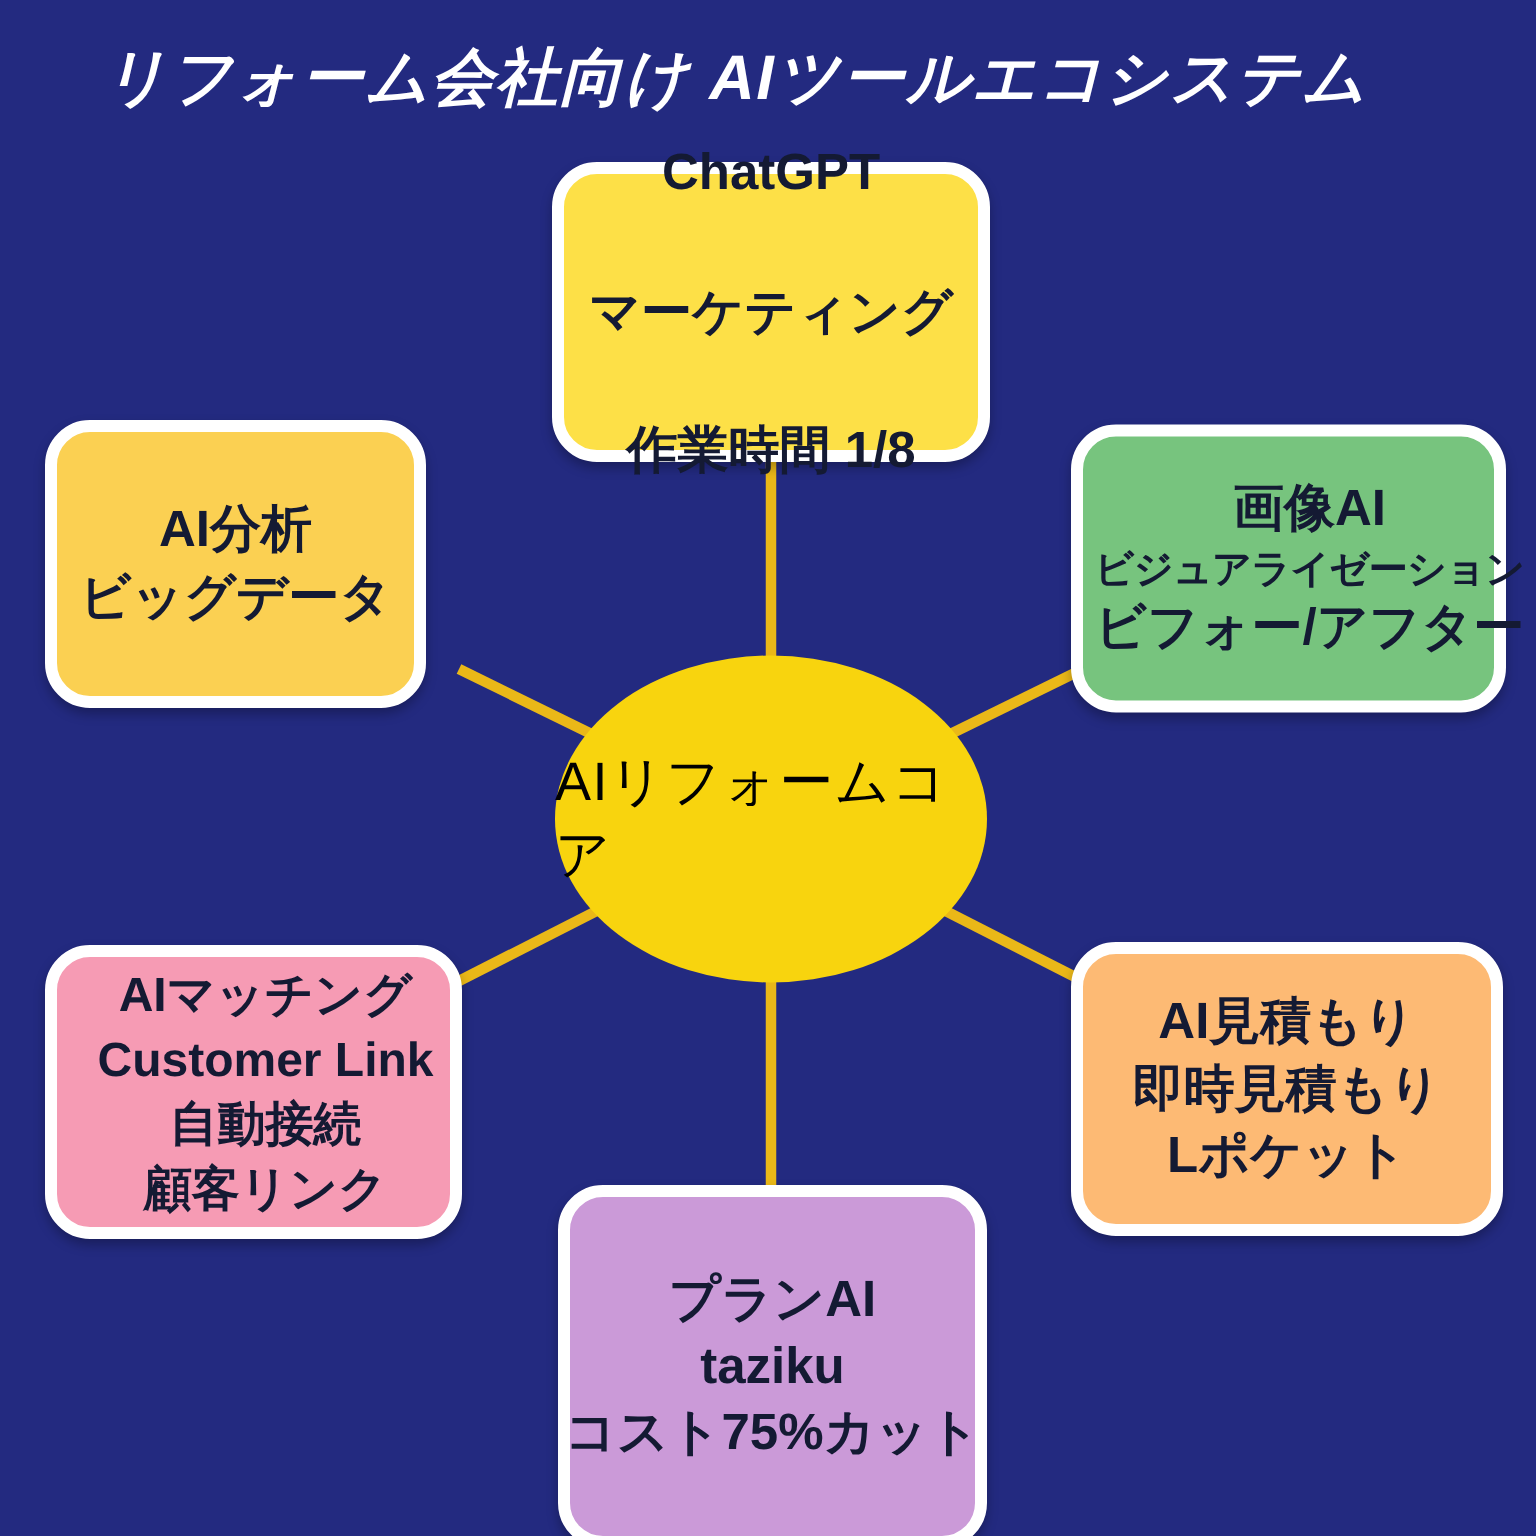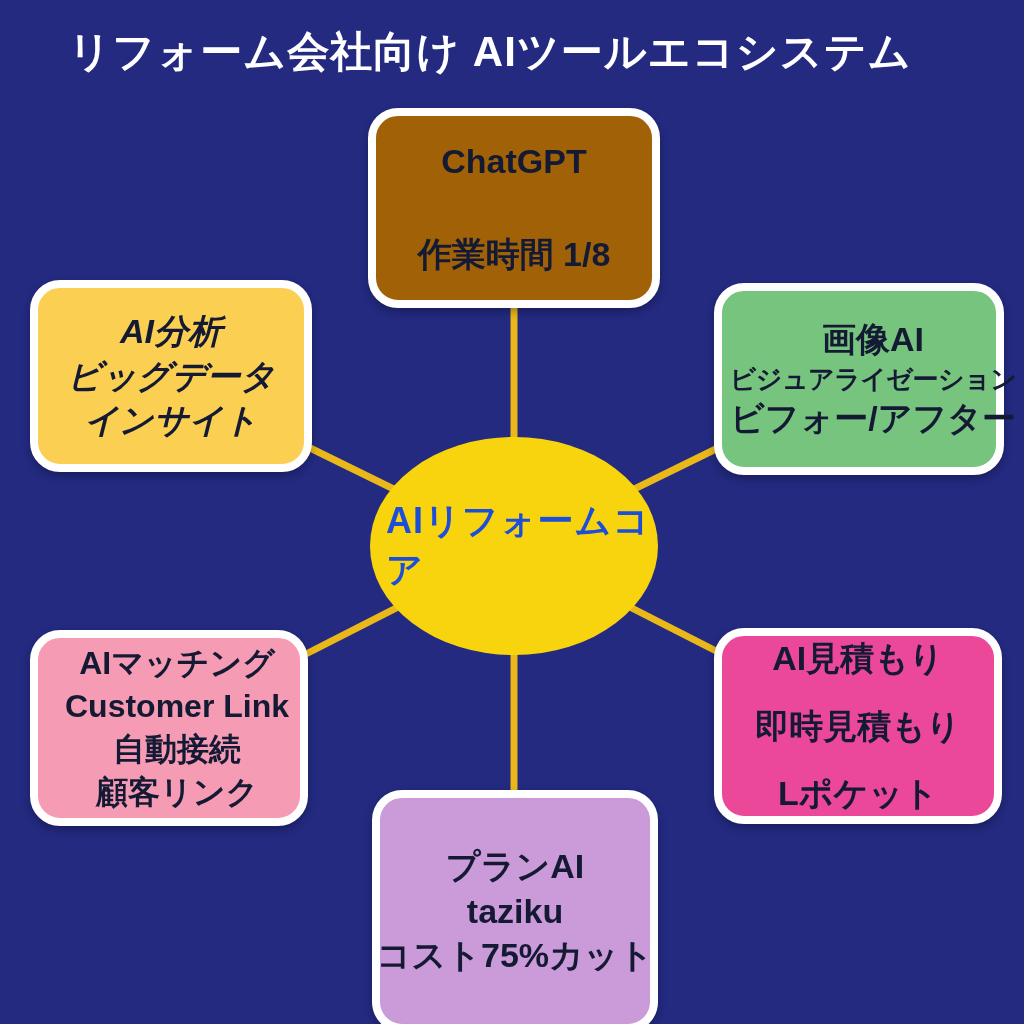--- a/index.html
+++ b/index.html
@@ -10,51 +10,52 @@
     overflow:hidden;
   }
   .canvas{position:relative;width:1024px;height:1024px;background:#232a80;}
 
   .diagram-title{
     position:absolute;left:0;top:24px;width:980px;
     text-align:center;
     color:#ffffff;
     font-size:42px;font-weight:800;
     letter-spacing:1px;
+    font-style:italic;
   }
 
   svg.connectors{position:absolute;left:0;top:0;z-index:1;}
 
   .core{
     position:absolute;left:370px;top:437px;width:288px;height:218px;
     background:#f8d40e;
     border-radius:50%;
     display:flex;align-items:center;justify-content:center;
     z-index:2;
   }
   .core-label{
-    color:#1d4ed8;font-size:36px;font-weight:700;letter-spacing:1px;margin-left:16px;
+    color:#000000;font-size:36px;font-weight:400;letter-spacing:1px;
   }
 
   .node{
     position:absolute;
     border:8px solid #ffffff;
     border-radius:30px;
     box-sizing:border-box;
     display:flex;flex-direction:column;align-items:center;justify-content:center;
     z-index:3;
     box-shadow:0 4px 8px rgba(0,0,0,0.28);
   }
   .node-line{
     color:#141a33;font-size:34px;font-weight:800;
     line-height:1.32;text-align:center;white-space:nowrap;
   }
 
   .pos-top{left:368px;top:108px;width:292px;height:200px;}
-  .pos-top-left{left:30px;top:280px;width:282px;height:192px;font-style:italic;}
+  .pos-top-left{left:30px;top:280px;width:254px;height:192px;}
   .pos-top-right{left:714px;top:283px;width:290px;height:192px;}
   .pos-bottom-left{left:30px;top:630px;width:278px;height:196px;}
   .pos-bottom{left:372px;top:790px;width:286px;height:242px;}
   .pos-bottom-right{left:714px;top:628px;width:288px;height:196px;}
 
   .pos-top-right .node-line:nth-child(2){font-size:26px;letter-spacing:-0.5px;}
   .pos-bottom-left .node-line{font-size:32px;line-height:1.35;}
 </style>
 </head>
 <body>
@@ -69,32 +70,33 @@
     <line x1="514" y1="548" x2="306" y2="446" stroke="#eab818" stroke-width="7"></line>
     <line x1="514" y1="548" x2="306" y2="654" stroke="#eab818" stroke-width="7"></line>
     <line x1="514" y1="548" x2="722" y2="654" stroke="#eab818" stroke-width="7"></line>
     <line x1="514" y1="548" x2="514" y2="800" stroke="#eab818" stroke-width="7"></line>
   </svg>
 
   <div class="core">
     <div class="core-label">AIリフォームコア</div>
   </div>
 
-  <div class="node pos-top" style="background-color: #a16207; gap: 48px;">
+  <div class="node pos-top" style="background-color: #fde047; gap: 48px;">
     <div class="node-line">ChatGPT</div>
+    <div class="node-line">マーケティング</div>
     <div class="node-line">作業時間 1/8</div>
   </div>
 
   <div class="node pos-top-right" style="background-color: rgb(119, 196, 126); padding-left: 28px;">
     <div class="node-line">画像AI</div>
     <div class="node-line">ビジュアライゼーション</div>
     <div class="node-line">ビフォー/アフター</div>
   </div>
 
-  <div class="node pos-bottom-right" style="background-color: #ec4899; justify-content: space-between;">
+  <div class="node pos-bottom-right" style="background-color: #fdba74;">
     <div class="node-line">AI見積もり</div>
     <div class="node-line">即時見積もり</div>
     <div class="node-line">Lポケット</div>
   </div>
 
   <div class="node pos-bottom" style="background-color: rgb(203, 154, 216);">
     <div class="node-line">プランAI</div>
     <div class="node-line">taziku</div>
     <div class="node-line">コスト75%カット</div>
   </div>
@@ -102,16 +104,15 @@
   <div class="node pos-bottom-left" style="background-color: rgb(246, 155, 180); padding-left: 16px;">
     <div class="node-line">AIマッチング</div>
     <div class="node-line">Customer Link</div>
     <div class="node-line">自動接続</div>
     <div class="node-line">顧客リンク</div>
   </div>
 
   <div class="node pos-top-left" style="background-color: rgb(251, 208, 82);">
     <div class="node-line">AI分析</div>
     <div class="node-line">ビッグデータ</div>
-    <div class="node-line">インサイト</div>
   </div>
 
 </div>
 
 </body></html>

